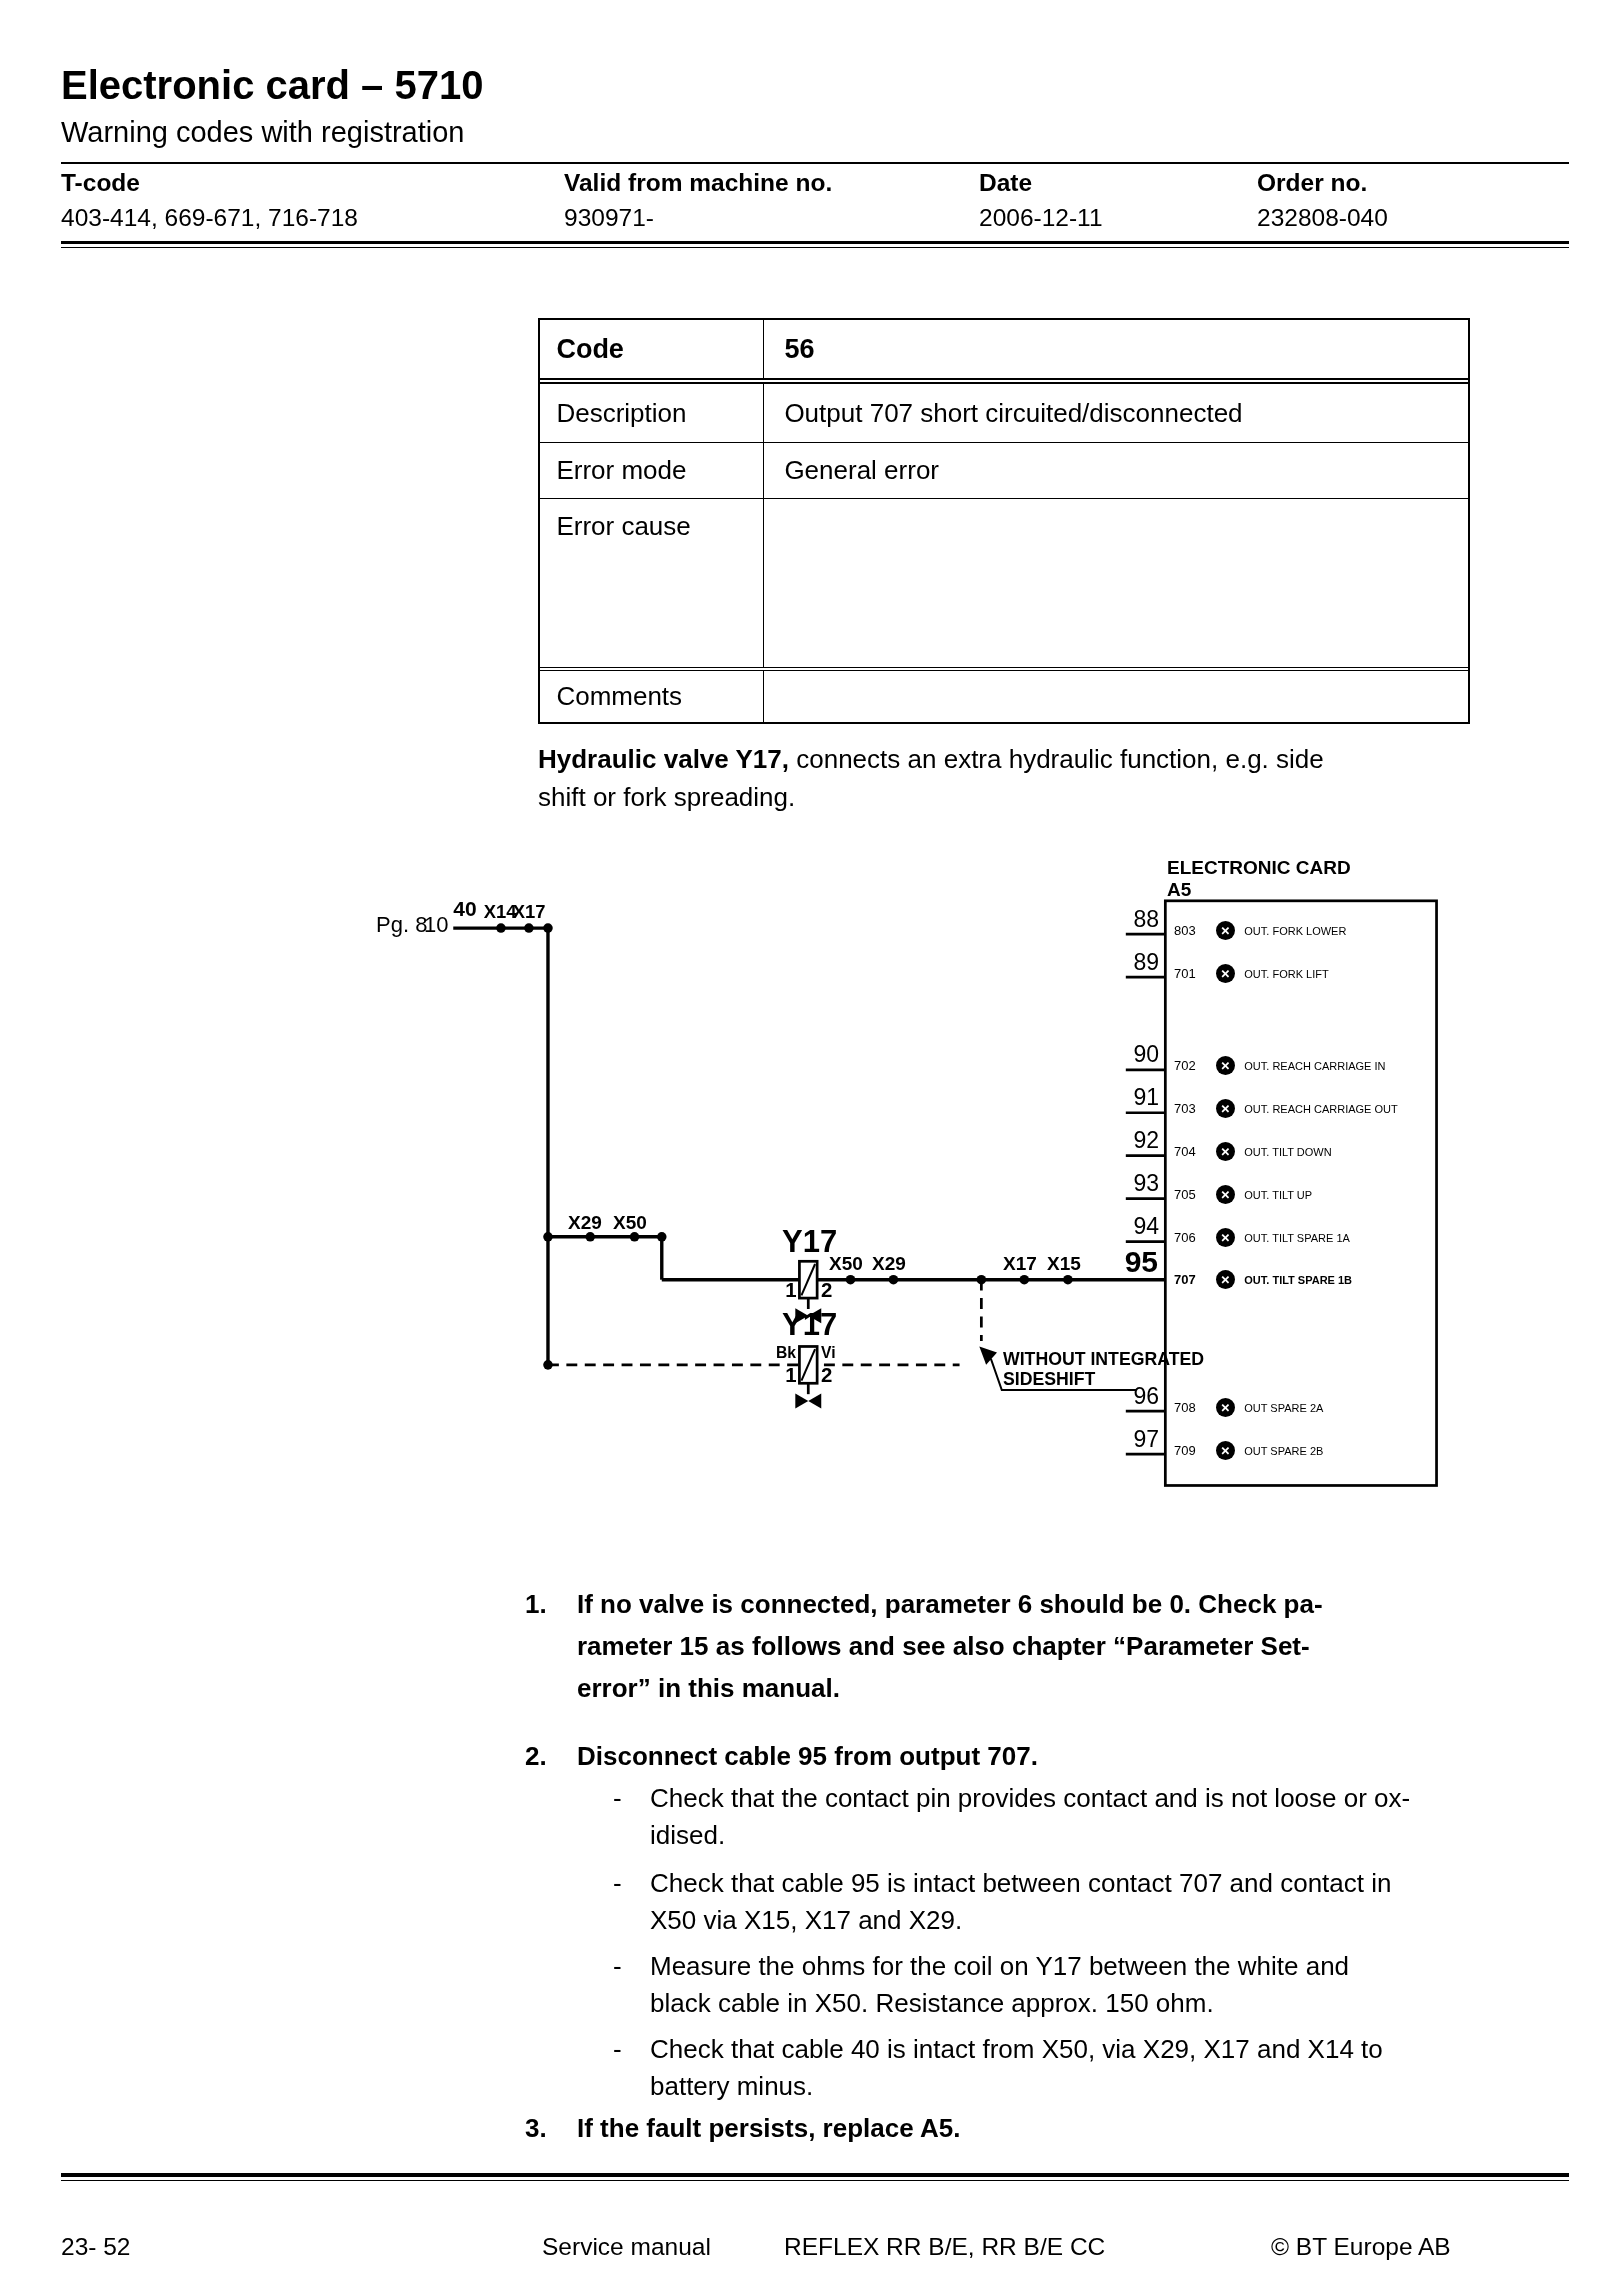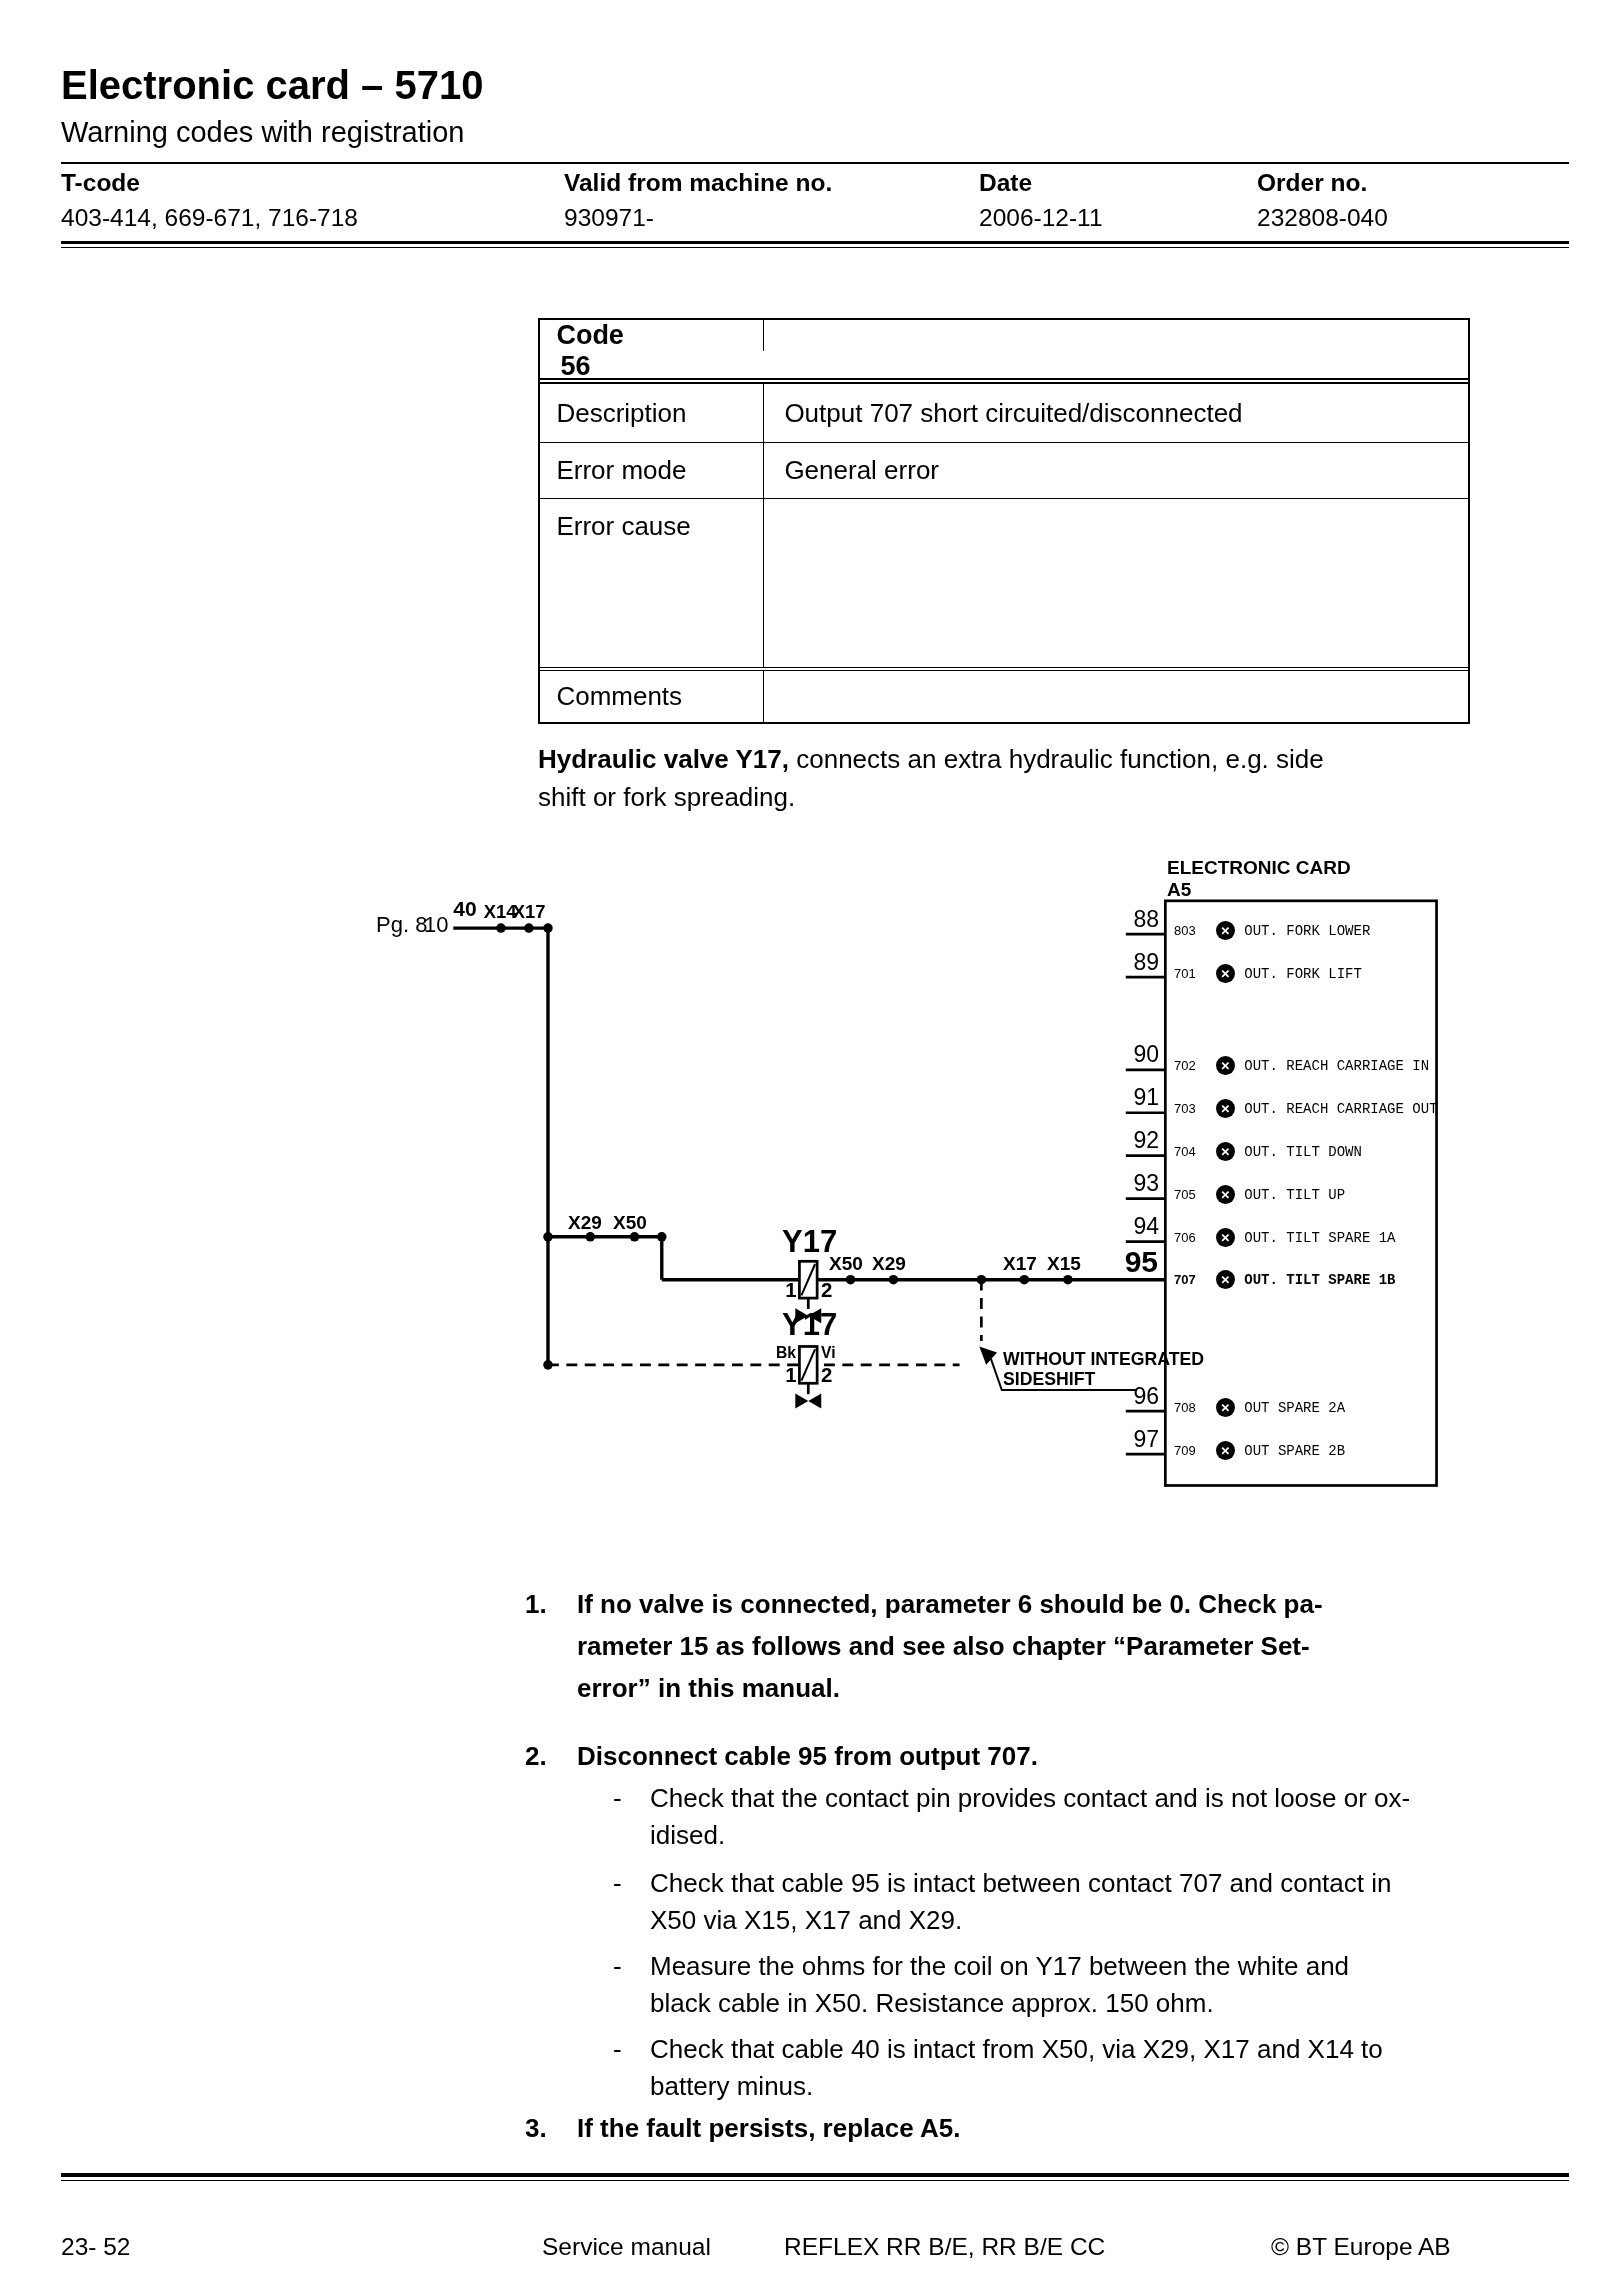--- a/index.html
+++ b/index.html
@@ -13,21 +13,21 @@
   .rule{left:61px;width:1508px;background:#000;}
   .metalabel{top:169px;font-size:24.5px;font-weight:bold;}
   .metavalue{top:204px;font-size:24.5px;}
   
   .codetable{left:538px;top:318px;width:932px;height:406px;border:2px solid #000;
              box-sizing:border-box;display:flex;flex-direction:column;font-size:26px;}
   .trow{display:flex;box-sizing:border-box;}
   .tlabel{width:224px;flex:none;border-right:1.4px solid #000;box-sizing:border-box;
           display:flex;align-items:center;padding-left:16.4px;}
   .tvalue{flex:1;display:flex;align-items:center;padding-left:20.4px;}
-  .row-code{height:64px;border-bottom:6.1px double #000;font-weight:bold;font-size:27px;flex-direction:column;}
+  .row-code{height:64px;border-bottom:6.1px double #000;font-weight:bold;font-size:27px;}
   .row-desc{height:59px;border-bottom:1.4px solid #000;}
   .row-mode{height:56px;border-bottom:1.4px solid #000;}
   .row-cause{height:172px;border-bottom:4.1px double #000;}
   .row-comm{height:51px;}
   .causecol{flex:1;display:flex;flex-direction:column;}
   .causecell{height:55px;display:flex;align-items:center;padding-left:20.4px;box-sizing:border-box;}
   .causecell.mid{border-top:1.4px solid #000;border-bottom:1.4px solid #000;height:57px;}
   .cause-label{align-items:flex-start;}
   .cause-label-inner{height:55px;display:flex;align-items:center;}
   
@@ -41,21 +41,21 @@
   .clr{font-size:15.7px;font-weight:bold;}
   .note{left:1003px;font-size:17.7px;font-weight:bold;line-height:20.4px;}
   .cardtitle{left:1167px;font-size:19px;font-weight:bold;line-height:22px;}
   .tick{width:55px;text-align:right;font-size:23px;}
   .tick95{width:68px;text-align:right;font-size:30px;font-weight:bold;}
   .cardrow{left:1174px;height:23px;display:flex;align-items:center;}
   .cardrow .pin{width:35px;font-size:13px;flex:none;}
   .outsym{width:19px;height:19px;border-radius:50%;background:#000;color:#fff;flex:none;
           display:inline-flex;align-items:center;justify-content:center;margin-left:6.8px;}
   .outsym i{font-style:normal;font-size:11.6px;font-weight:bold;line-height:1;}
-  .plabel{margin-left:9.5px;font-size:14px;white-space:nowrap;font-family:Liberation Mono, monospace;}
+  .plabel{margin-left:9.5px;font-size:11px;white-space:nowrap;}
   .cardrow.rowbold .pin,.cardrow.rowbold .plabel{font-weight:bold;}
   
   .step{display:flex;font-size:26px;line-height:42px;font-weight:bold;width:954px;}
   .step .num{width:52px;flex:none;}
   .bullet{display:flex;font-size:26px;line-height:37px;width:866px;}
   .bullet .dash{width:37px;flex:none;}
   
   .foot{top:2185px;font-size:24.5px;margin-top:48px;}
   svg.overlay{position:absolute;left:0;top:0;pointer-events:none;}
 </style>

